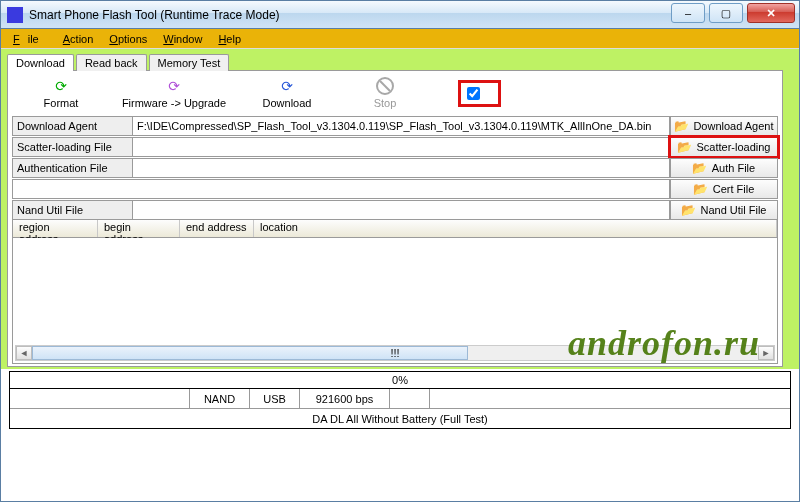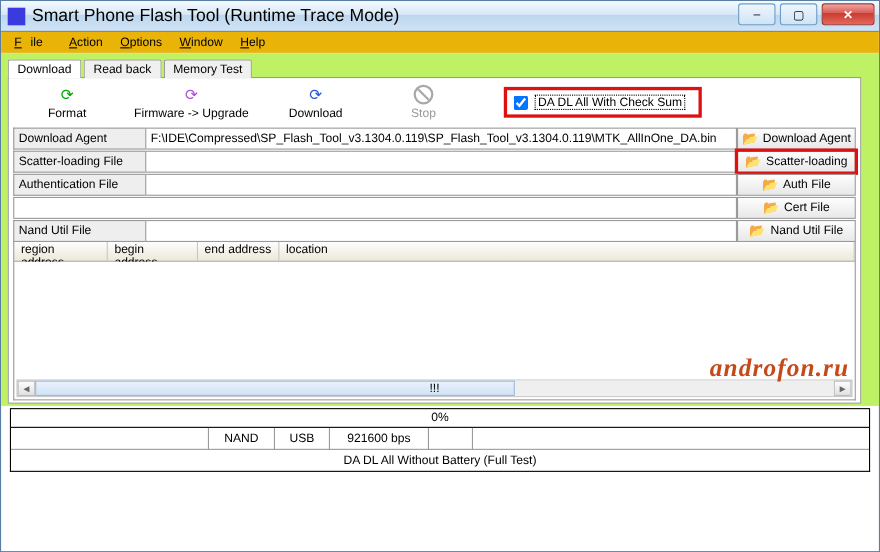--- a/index.html
+++ b/index.html
@@ -1,19 +1,19 @@
 <!DOCTYPE html>
 <html><head>
 <meta charset="utf-8">
 <style>
 *{box-sizing:border-box;margin:0;padding:0;font-family:Tahoma,Segoe UI,sans-serif;font-size:11px;color:#000}
 body{background:#fff;width:800px;height:502px;overflow:hidden;border:1px solid #5a7ea3}
 .titlebar{height:28px;background:linear-gradient(#f5fafe,#d7e8f7 45%,#bcd7ee 46%,#d0e3f5);display:flex;align-items:center;padding-left:6px;border-bottom:1px solid #5a7ea3}
 .titlebar .app-icon{width:16px;height:16px;background:#3a3adf;margin-right:6px}
-.titlebar .title{flex:1;font-size:16px}
+.titlebar .title{flex:1;font-size:12px}
 .winbtns{display:flex;height:100%}
 .winbtn{width:34px;height:20px;margin-top:2px;margin-right:4px;border:1px solid #6f9dc6;border-radius:3px;background:linear-gradient(#eef6fd,#cfe4f6);display:flex;align-items:center;justify-content:center}
 .winbtn.close{width:48px;background:linear-gradient(#f2a3a0,#d65b52 45%,#cc3b2f 46%,#e2685d);border-color:#a03028;color:#fff;font-weight:bold}
 .menubar{height:20px;background:#eab308;display:flex;align-items:center;padding:0 4px;border-bottom:1px solid #ddd}
 .menubar span{padding:2px 8px;cursor:default}
 .menubar span u{text-decoration:underline}
 .client{padding:4px 16px 2px 6px;background:#bef264}
 .tabs{display:flex;gap:2px;position:relative;top:1px}
 .tab{border:1px solid #9a9a9a;border-bottom:none;padding:2px 8px;background:#f0f0f0;border-radius:2px 2px 0 0}
 .tab.active{background:#fff}
@@ -39,21 +39,21 @@
 .listhdr div{border-right:1px solid #c8c8c8;padding:1px 6px}
 .listbody{border:1px solid #9a9a9a;border-top:none;height:126px;background:#fff;position:relative;overflow:hidden}
 .scrollbar{position:absolute;left:2px;right:2px;bottom:2px;height:16px;background:#f0f0f0;border:1px solid #ccc;display:flex}
 .scrollbar .arr{width:16px;background:linear-gradient(#fdfdfd,#e1e1e1);border:1px solid #bdbdbd;display:flex;align-items:center;justify-content:center;font-size:9px;color:#666}
 .scrollbar .track{flex:1;display:flex;align-items:center;justify-content:center;background:#efefef;position:relative}
 .scrollbar .thumb{position:absolute;left:0;width:60%;height:100%;background:linear-gradient(#eaf2fb,#cfe3f6);border:1px solid #9cb9d6}
 .progress{margin:2px 8px 0 8px;border:1px solid #000;height:18px;display:flex;align-items:center;justify-content:center}
 .status{margin:0 8px 4px 8px;border:1px solid #000;border-top:none;height:40px}
 .status .row{display:flex;height:20px}
 .status .cell{border-right:1px solid #999;border-bottom:1px solid #999;display:flex;align-items:center;justify-content:center;padding:0 10px}
-.watermark{position:absolute;right:28px;top:322px;color:#c2410c;font-size:23px;font-weight:bold;font-style:italic;font-family:Georgia,serif;opacity:0.95;letter-spacing:1px}
+.watermark{position:absolute;right:40px;top:322px;color:#4d7c0f;font-size:36px;font-weight:bold;font-style:italic;font-family:Georgia,serif;opacity:0.95;letter-spacing:1px}
 </style>
 </head>
 <body>
 
 <div class="titlebar">
   <div class="app-icon"></div>
   <div class="title">Smart Phone Flash Tool (Runtime Trace Mode)</div>
   <div class="winbtns">
     <div class="winbtn">–</div>
     <div class="winbtn">▢</div>
@@ -91,21 +91,20 @@
     <div class="lbl">Download</div>
   </div>
   <div class="tbtn">
     <div class="ico">
             <div class="stopico"></div>
           </div>
     <div class="lbl" style="color:#999">Stop</div>
   </div>
   <div class="chkwrap">
     <input type="checkbox" checked="" style="">
-    <span style="border:1px dotted #000;padding:0 2px">DA DL All With Check Sum</span>
   </div>
 </div>
 
 <div class="filerow">
   <div class="flabel">Download Agent</div>
   <input class="finput" value="F:\IDE\Compressed\SP_Flash_Tool_v3.1304.0.119\SP_Flash_Tool_v3.1304.0.119\MTK_AllInOne_DA.bin" style="">
   <div class="fbtn">
           <span class="folder">📂</span>
           <span>Download Agent</span>
         </div>

